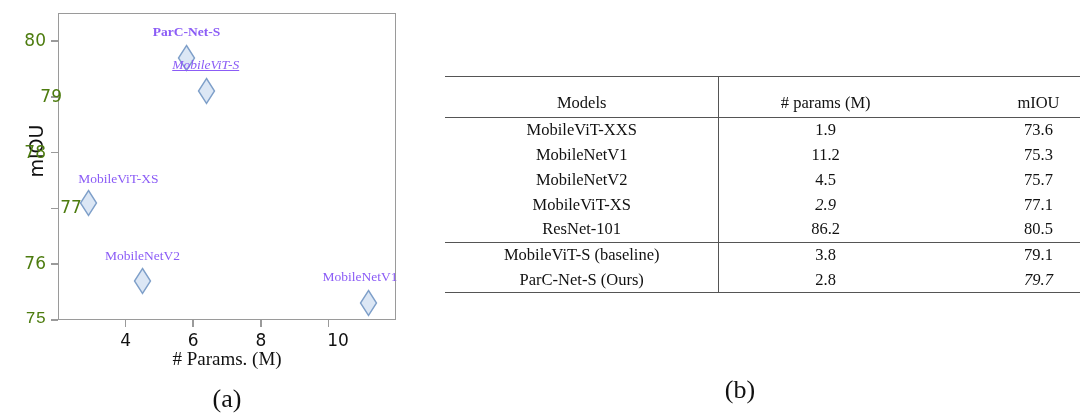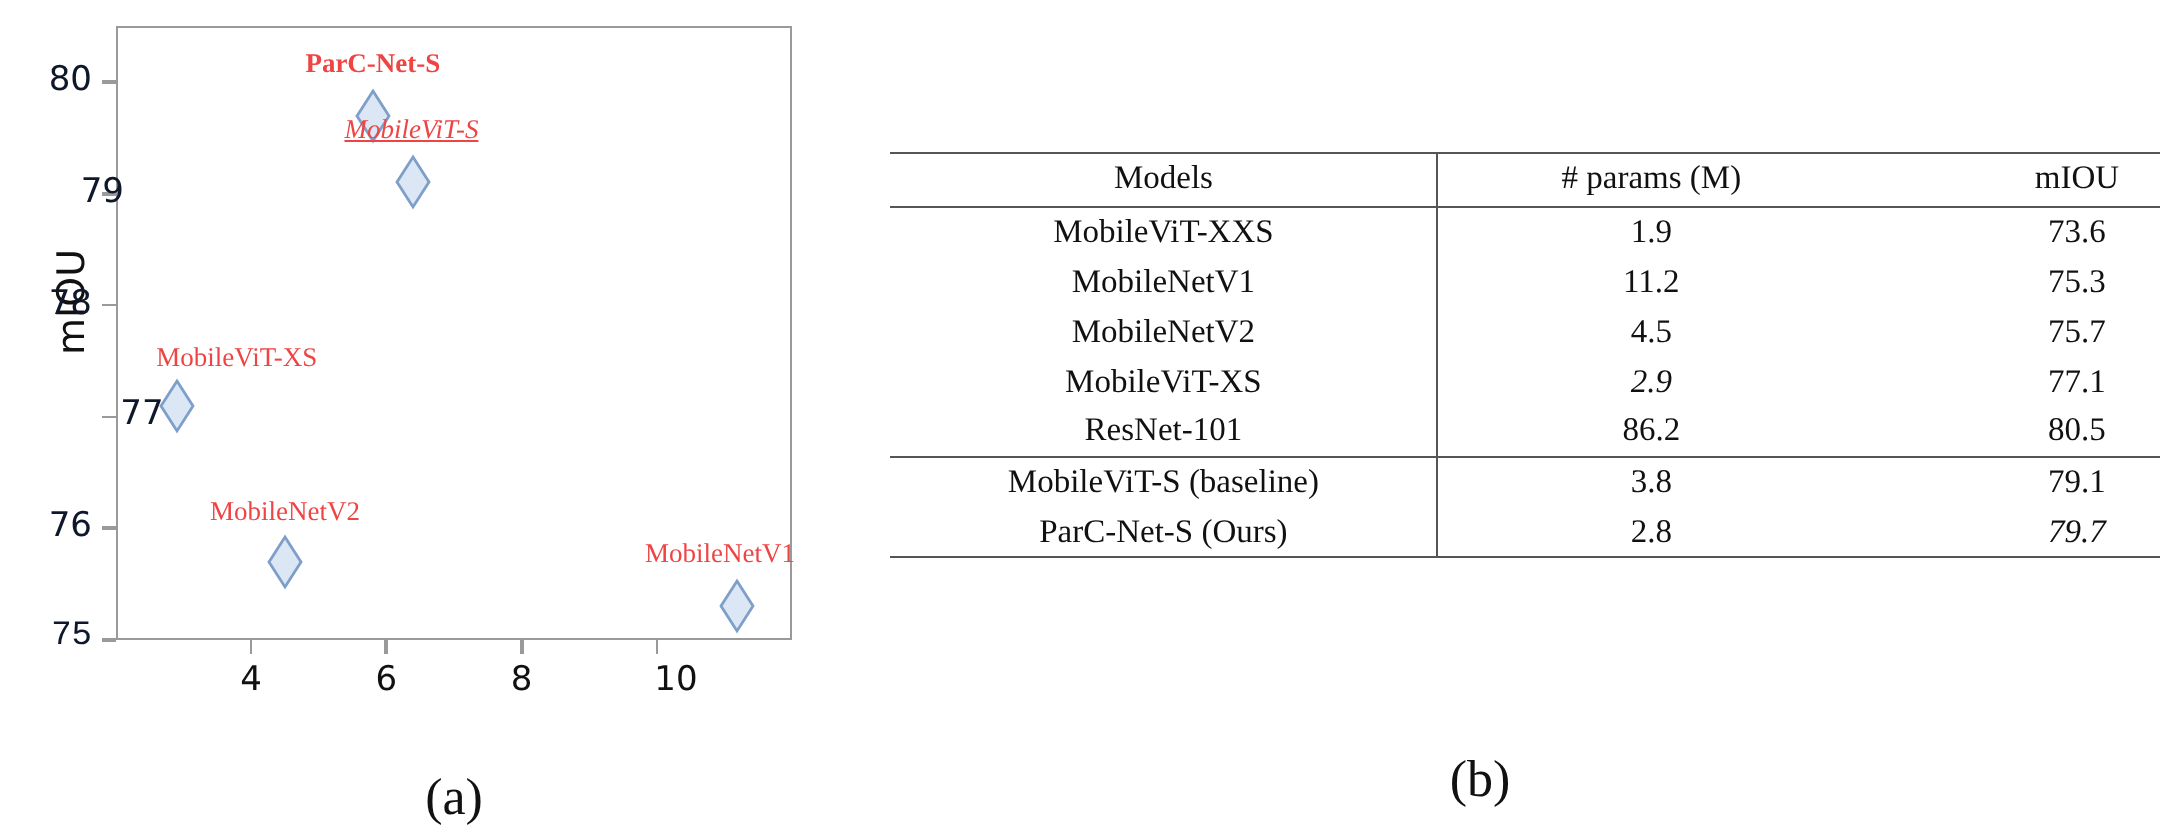--- a/index.html
+++ b/index.html
@@ -30,21 +30,21 @@
     border: 1.6px solid #9a9a9a;
     box-sizing: border-box;
     background: #ffffff;
   }
 
   .ytick-label {
     position: absolute;
     right: 448px; 
     font-size: 17px;
     font-family: "DejaVu Sans", sans-serif;
-    color: #0f172a;
+    color: #4d7c0f;
     white-space: nowrap;
   }
   .ytick-mark {
     position: absolute;
     width: 7px; height: 1.6px;
     background: #9a9a9a;
   }
   .xtick-label {
     position: absolute;
     font-size: 17px;
@@ -93,21 +93,21 @@
     position: absolute;
     width: 19px; height: 28px;
     margin-left: -9.5px;
     margin-top: -14px;
   }
   .marker svg { display:block; width:19px; height:28px; }
 
   .point-label {
     position: absolute;
     font-size: 13.5px;
-    color: #ef4444;
+    color: #8b5cf6;
     white-space: nowrap;
     transform: translateX(-50%);
     font-family: "Liberation Serif", serif;
   }
   .point-label.bold { font-weight: bold; }
   .point-label.italic { font-style: italic; }
 
   
   #panel-b {
     position: absolute;
@@ -125,21 +125,21 @@
     color: #111;
     font-family: "Liberation Serif", serif;
   }
   #result-table th,
   #result-table td {
     padding: 1.5px 4px;
     font-weight: normal;
     text-align: center;
     line-height: 1.32;
   }
-  #result-table th { padding-top: 1px; padding-bottom: 3px; text-align: center; }
+  #result-table th { padding-top: 15px; padding-bottom: 3px; text-align: center; }
 
   .col-model   { width: 252px; }
   .col-params  { width: 196px; }
   .col-miou    { width: 196px; }
 
   td.cell-model { text-align: left; padding-left: 60px; }
 
   .rule-top  td, .rule-top  th { border-top: 1.7px solid #555; }
   .rule-mid  td, .rule-mid  th { border-top: 1.2px solid #555; }
   .rule-bot  td, .rule-bot  th { border-bottom: 1.7px solid #555; }
@@ -217,20 +217,21 @@
       </div>
       <div class="point-label" style="left: 142.5px; top: 247.927px;">MobileNetV2</div>
       <div class="marker" style="left: 368.96px; top: 303.255px;">
         <svg viewBox="0 0 19 28">
           <polygon points="9.5,1.5 17.5,14 9.5,26.5 1.5,14" fill="#dce7f5" stroke="#7e9fc9" stroke-width="1.4"></polygon>
         </svg>
       </div>
       <div class="point-label" style="left: 359.96px; top: 269.255px;">MobileNetV1</div>
     </div>
 
+  <div id="xlabel-params"># Params. (M)</div>
   <div id="caption-a">(a)</div>
 </div>
 
 <div id="panel-b">
   <table id="result-table">
     <colgroup>
       <col class="col-model">
         <col class="col-params">
         <col class="col-miou">
     </colgroup>

